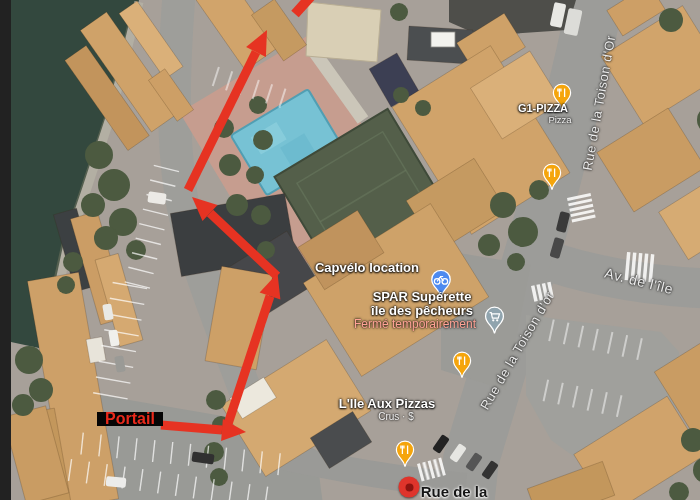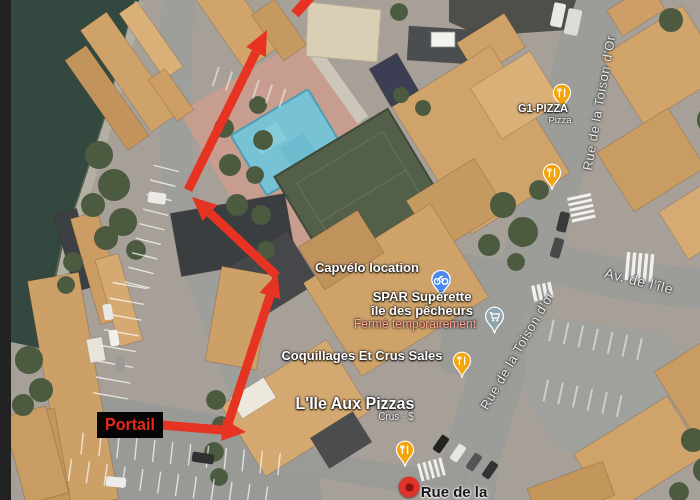--- a/index.html
+++ b/index.html
@@ -18,21 +18,21 @@
        text-shadow:0 0 2px rgba(0,0,0,.95),0 0 3px rgba(0,0,0,.8);}
   .street{color:#ececec;font-weight:400;letter-spacing:.6px;
        text-shadow:0 0 2px rgba(0,0,0,.9),0 0 3px rgba(0,0,0,.75);}
   .dest-street{color:#151515;font-weight:700;
        text-shadow:0 0 2px rgba(255,255,255,.95),0 0 3px rgba(255,255,255,.85),0 1px 2px rgba(255,255,255,.9);}
   .pin{position:absolute;transform:translate(-50%,-42%);}
   .dest-dot{position:absolute;width:21px;height:21px;border-radius:50%;
        transform:translate(-50%,-50%);display:flex;align-items:center;justify-content:center;
        box-shadow:0 1px 2px rgba(0,0,0,.5);}
   .dest-core{width:8px;height:8px;border-radius:50%;}
-  .portail{position:absolute;left:86px;top:412px;width:66px;height:26px;background:#050505;
+  .portail{position:absolute;left:86px;top:412px;width:66px;height:14px;background:#050505;
        color:#e8291b;font-weight:700;font-size:16px;display:flex;align-items:center;
        justify-content:center;z-index:5;}
 </style>
 </head>
 <body>
 
 <div id="stage">
 
   <svg class="terrain" width="700" height="500" viewBox="0 0 700 500">
     <rect x="0" y="0" width="700" height="500" fill="#a7a099"></rect>
@@ -408,29 +408,28 @@
     <div class="lbl closed" style="left:404px;top:325px">Fermé temporairement</div>
     <div class="pin" style="left:473px;top:306px">
       <svg width="21" height="29" viewBox="0 0 20 28">
         <path d="M10 1.2 C5 1.2 1.4 5 1.4 9.8 C1.4 13.2 3.2 15.8 5.8 18.6 C7.6 20.6 9.2 23 10 26.5 C10.8 23 12.4 20.6 14.2 18.6 C16.8 15.8 18.6 13.2 18.6 9.8 C18.6 5 15 1.2 10 1.2 Z" stroke="#ffffff" stroke-width="1.2" fill="#90A4AE"></path>
         <path d="M5.2 6.5 h1.6 l1.2 5.2 h5.6 l1.2 -4 h-7.2" stroke="#fff" stroke-width="1.2" fill="none"></path>
         <circle cx="8.8" cy="13.8" r="1.1" fill="#fff"></circle>
           <circle cx="12.6" cy="13.8" r="1.1" fill="#fff"></circle>
       </svg>
     </div>
 
-    <div class="lbl poi" style="left:351px;top:356px;font-size:13px">Coquillages Et Crus Sales</div>
     <div class="pin" style="left:441px;top:351px">
       <svg width="20" height="28" viewBox="0 0 20 28">
         <path d="M10 1.2 C5 1.2 1.4 5 1.4 9.8 C1.4 13.2 3.2 15.8 5.8 18.6 C7.6 20.6 9.2 23 10 26.5 C10.8 23 12.4 20.6 14.2 18.6 C16.8 15.8 18.6 13.2 18.6 9.8 C18.6 5 15 1.2 10 1.2 Z" stroke="#ffffff" stroke-width="1.2" fill="#F5A50C"></path>
         <path d="M7.4 5.5 V14 M12.6 5.5 V14 M5.9 5.5 V8.5 M8.9 5.5 V8.5" stroke="#fff" stroke-width="1.3" fill="none"></path>
       </svg>
     </div>
 
-    <div class="lbl poi" style="left:344px;top:404px;font-size:16px">L'Ile Aux Pizzas</div>
+    <div class="lbl poi" style="left:376px;top:404px;font-size:13px">L'Ile Aux Pizzas</div>
     <div class="lbl poi-sub" style="left:385px;top:417px;font-size:10px">Crus · $</div>
     <div class="pin" style="left:384px;top:440px">
       <svg width="20" height="28" viewBox="0 0 20 28">
         <path d="M10 1.2 C5 1.2 1.4 5 1.4 9.8 C1.4 13.2 3.2 15.8 5.8 18.6 C7.6 20.6 9.2 23 10 26.5 C10.8 23 12.4 20.6 14.2 18.6 C16.8 15.8 18.6 13.2 18.6 9.8 C18.6 5 15 1.2 10 1.2 Z" stroke="#ffffff" stroke-width="1.2" fill="#F5A50C"></path>
         <path d="M7.4 5.5 V14 M12.6 5.5 V14 M5.9 5.5 V8.5 M8.9 5.5 V8.5" stroke="#fff" stroke-width="1.3" fill="none"></path>
       </svg>
     </div>
 
     <div class="dest-dot" style="left: 398px; top: 487px; background: rgb(223, 52, 43);">
       <div class="dest-core" style="background: rgb(142, 20, 16);"></div>

